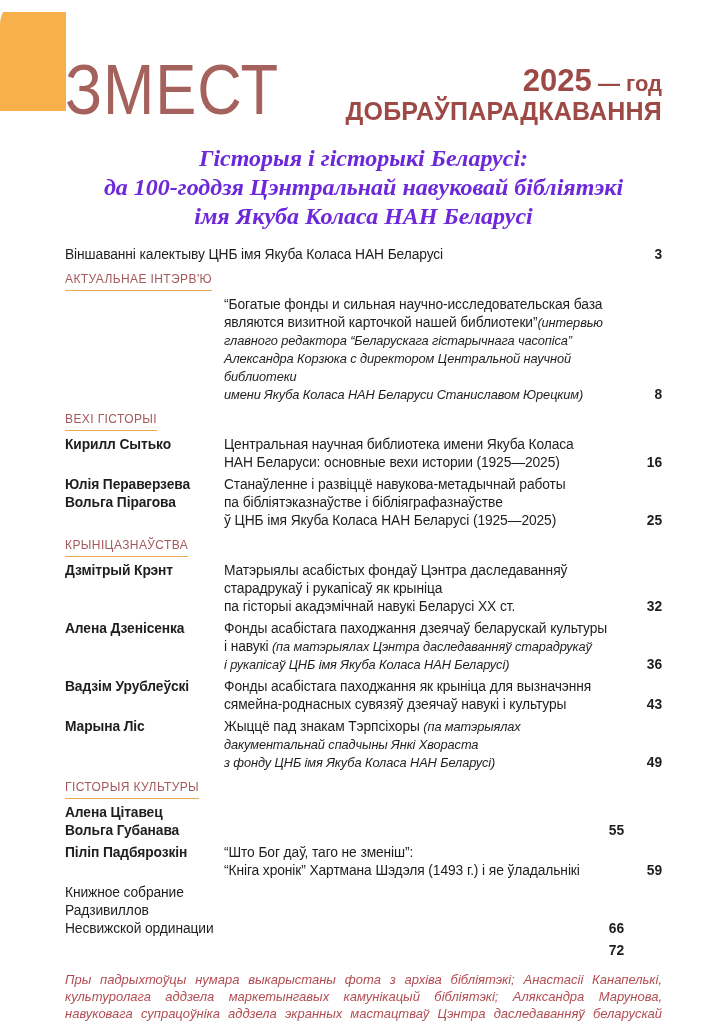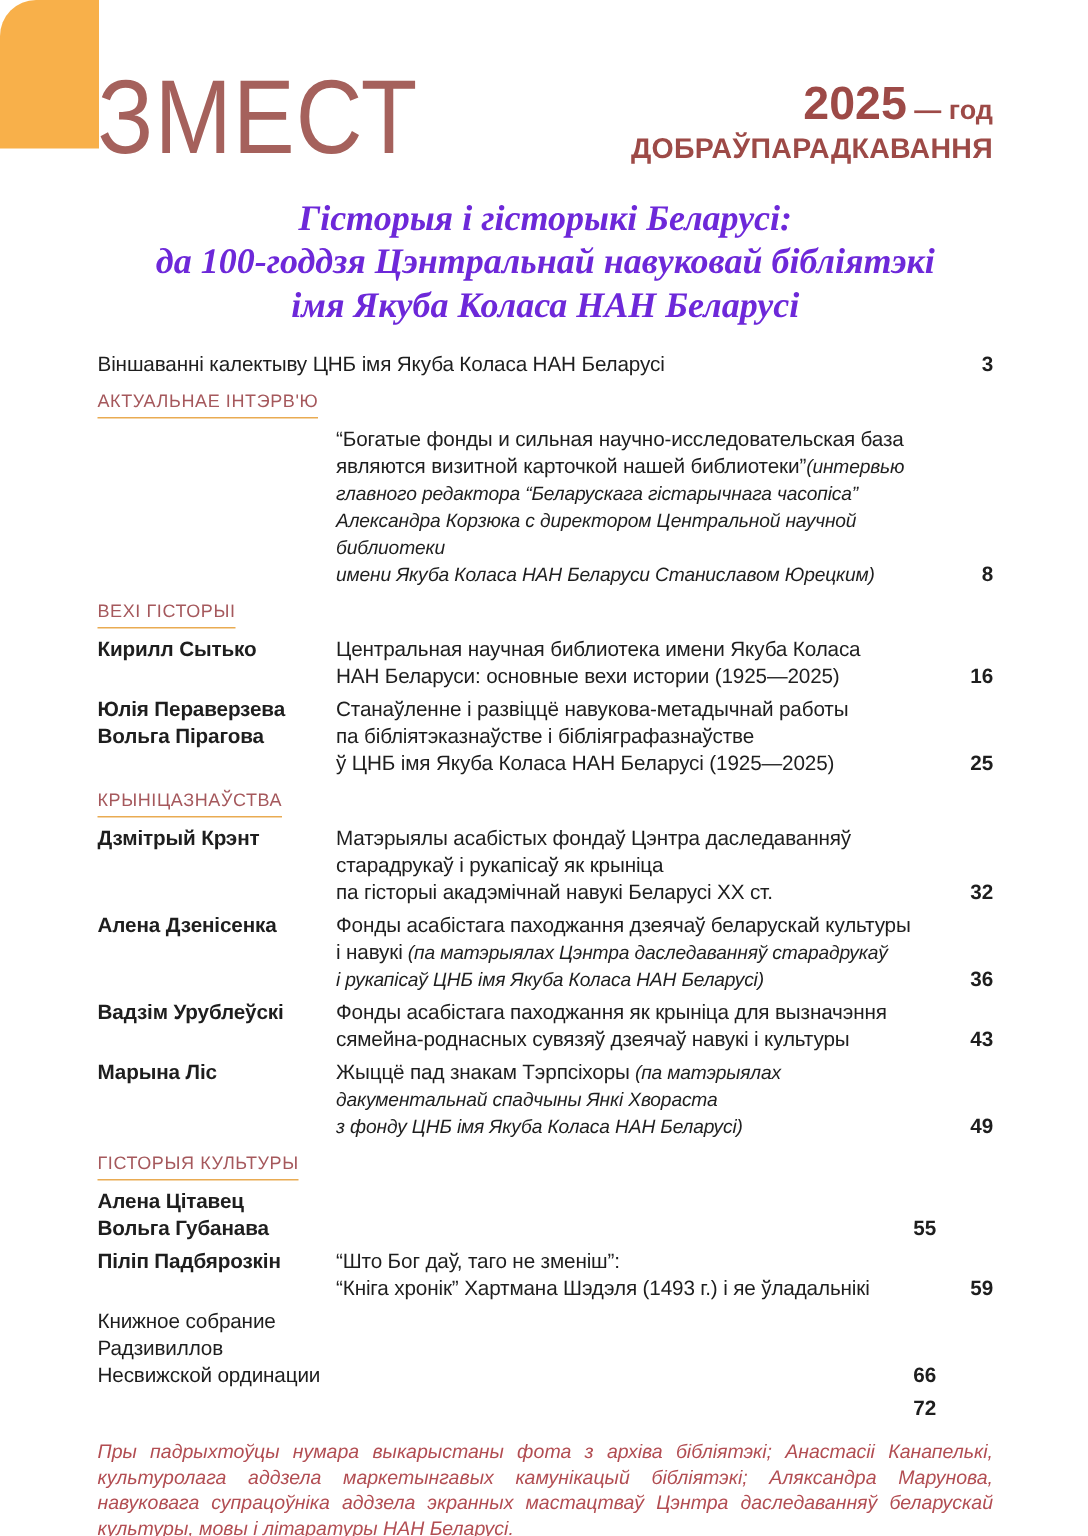--- a/index.html
+++ b/index.html
@@ -3,21 +3,21 @@
 <meta charset="utf-8">
 <style>
   html,body { margin:0; padding:0; background:#ffffff; }
   .page {
     position:relative;
     width:725px; height:1024px;
     margin:0 auto;
     background:#ffffff;
     overflow:hidden;
     box-sizing:border-box;
-    padding:0 63px 0 65px;
+    padding:12px 63px 0 65px;
     font-family:"Liberation Sans", sans-serif;
     color:#1e1e1e;
     border-radius:24px;
   }
   
   .hdr { position:relative; height:118px; }
   .accent-square {
     position:absolute; left:-65px; top:0;
     width:66px; height:99px;
     background:#f8b04a;
@@ -26,22 +26,22 @@
     position:absolute; left:0; top:46px;
     margin:0;
     font-size:70px; line-height:64px; font-weight:400;
     letter-spacing:1px;
     color:#a5615c;
     transform:scaleX(0.88); transform-origin:left top;
     white-space:nowrap;
   }
   .year { position:absolute; right:0; top:53px; text-align:right; color:#9d4a47; font-weight:bold; }
   .year-main { font-size:31px; line-height:32px; white-space:nowrap; }
-  .year-suffix { font-size:18px; }
-  .year-sub { font-size:19px; line-height:22px; letter-spacing:0.2px; white-space:nowrap; }
+  .year-suffix { font-size:22px; }
+  .year-sub { font-size:25px; line-height:22px; letter-spacing:0.2px; white-space:nowrap; }
   
   .theme {
     margin:14px 0 15px;
     text-align:center;
     font-family:"Liberation Serif", serif;
     font-style:italic; font-weight:bold;
     font-size:24px; line-height:29px;
     color:#6d28d9;
   }
   

